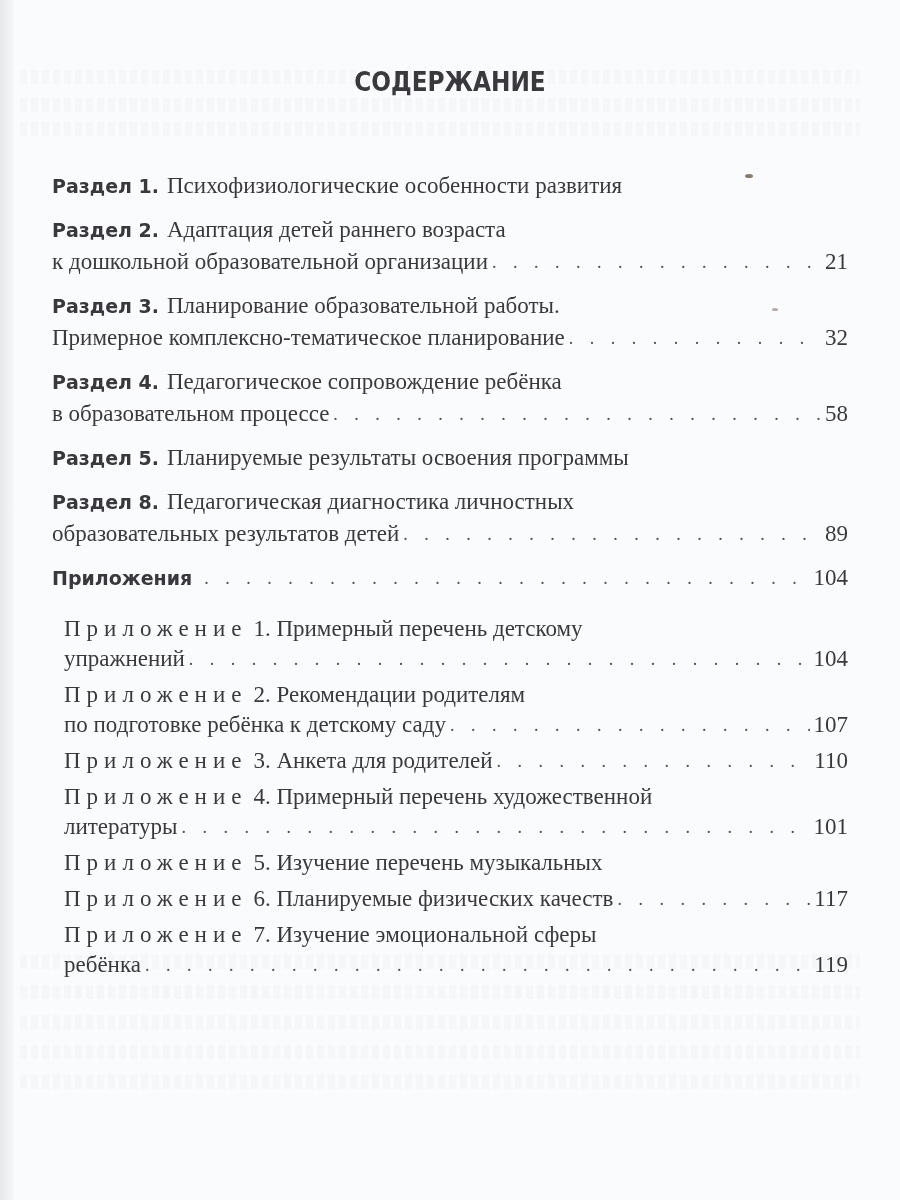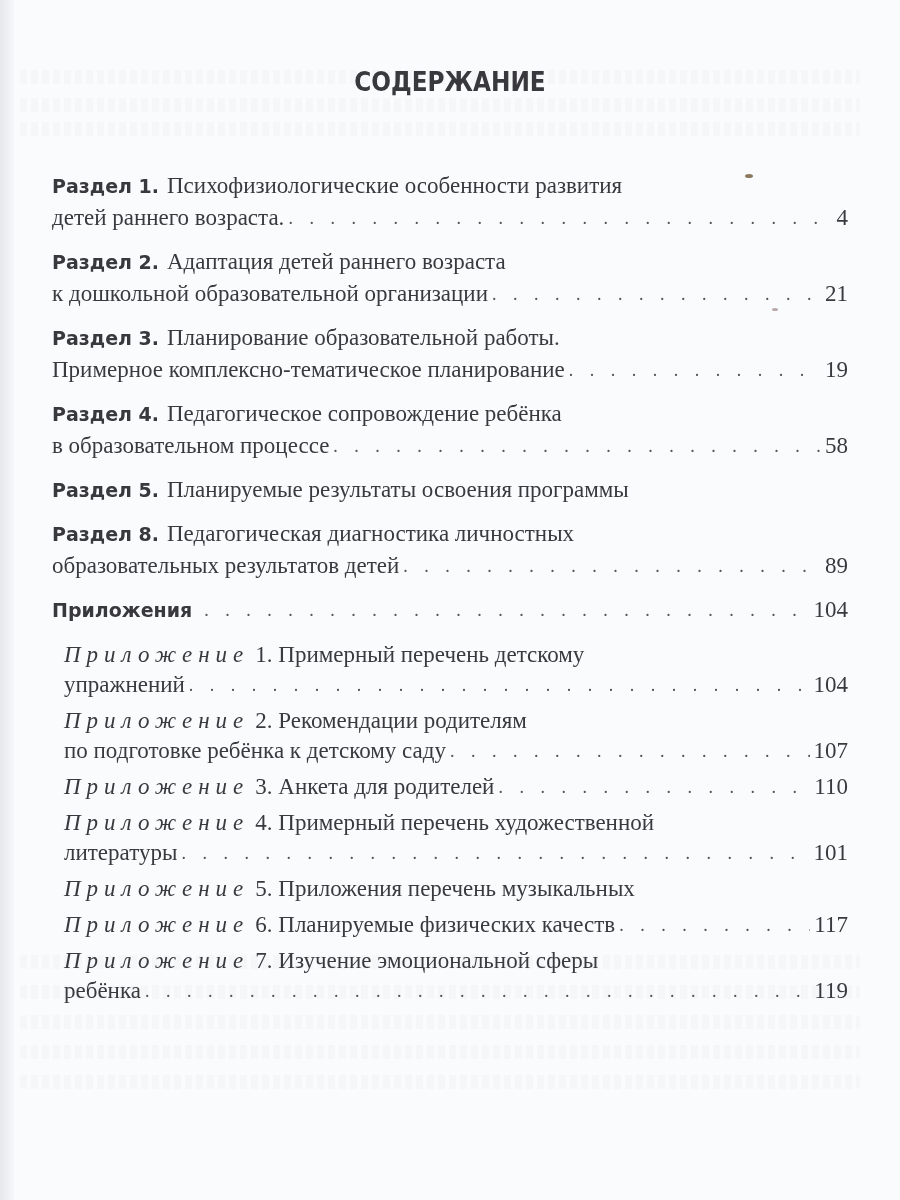--- a/index.html
+++ b/index.html
@@ -34,22 +34,22 @@
     }
     .leader {
       flex: 1; overflow: hidden; margin: 0 4px; color: #55555a;
       letter-spacing: 6px; font-size: 18px;
     }
     .leader::after { content: ". . . . . . . . . . . . . . . . . . . . . . . . . . . . . . . . . . . . . . . . . . . . . . . . . . . . . . . . . . . . . . . . . . . . . . . . . . . . . . . . . . . . . . . . . . . . . . . . . . . . . . . ."; }
     .page { color: #3a3a3e; }
     .sub { padding-left: 12px; }
     .sub .line { height: 30px; line-height: 30px; }
     .sub .entry { margin-bottom: 6px; }
-    .spaced { letter-spacing: 6px; margin-right: 6px; font-style: italic; }
-    .apx-head { margin-bottom: 14px; }
+    .spaced { letter-spacing: 6px; margin-right: 6px; }
+    .apx-head { margin-bottom: 20px; }
     .speck { position: absolute; border-radius: 50%; background: #8c7a60; }
   </style>
 </head>
 <body>
 
 <div class="left-edge"></div>
 <div class="bleed" style="top:70px"></div>
 <div class="bleed" style="top:98px"></div>
 <div class="bleed" style="top:122px"></div>
 <div class="bleed" style="top:955px"></div>
@@ -62,46 +62,41 @@
 
 <div class="title">СОДЕРЖАНИЕ</div>
 
 <div class="toc">
 
   <div class="entry">
     <div class="line">
         <span class="label">Раздел 1.</span>
         <span>Психофизиологические особенности развития</span>
       </div>
-    <div class="line">
-        <span>детей раннего возраста.</span>
-        <span class="leader"></span>
-        <span class="page">4</span>
-      </div>
   </div>
   <div class="entry">
     <div class="line">
         <span class="label">Раздел 2.</span>
         <span>Адаптация детей раннего возраста</span>
       </div>
     <div class="line">
         <span>к дошкольной образовательной организации</span>
         <span class="leader"></span>
         <span class="page">21</span>
       </div>
   </div>
   <div class="entry">
     <div class="line">
         <span class="label">Раздел 3.</span>
         <span>Планирование образовательной работы.</span>
       </div>
     <div class="line">
         <span>Примерное комплексно-тематическое планирование</span>
         <span class="leader"></span>
-        <span class="page">19</span>
+        <span class="page">32</span>
       </div>
   </div>
   <div class="entry">
     <div class="line">
         <span class="label">Раздел 4.</span>
         <span>Педагогическое сопровождение ребёнка</span>
       </div>
     <div class="line">
         <span>в образовательном процессе</span>
         <span class="leader"></span>
@@ -156,21 +151,21 @@
     </div>
     <div class="entry">
       <div class="line"><span class="spaced">Приложение</span><span>4.</span>&nbsp;<span>Примерный перечень художественной</span></div>
       <div class="line">
           <span>литературы</span>
           <span class="leader"></span>
           <span class="page">101</span>
         </div>
     </div>
     <div class="entry">
-      <div class="line"><span class="spaced">Приложение</span><span>5.</span>&nbsp;<span>Приложения перечень музыкальных</span></div>
+      <div class="line"><span class="spaced">Приложение</span><span>5.</span>&nbsp;<span>Изучение перечень музыкальных</span></div>
     </div>
     <div class="entry">
       <div class="line"><span class="spaced">Приложение</span><span>6.</span>&nbsp;<span>Планируемые физических качеств</span><span class="leader"></span><span class="page">117</span></div>
     </div>
     <div class="entry">
       <div class="line"><span class="spaced">Приложение</span><span>7.</span>&nbsp;<span>Изучение эмоциональной сферы</span></div>
       <div class="line">
           <span>ребёнка</span>
           <span class="leader"></span>
           <span class="page">119</span>

